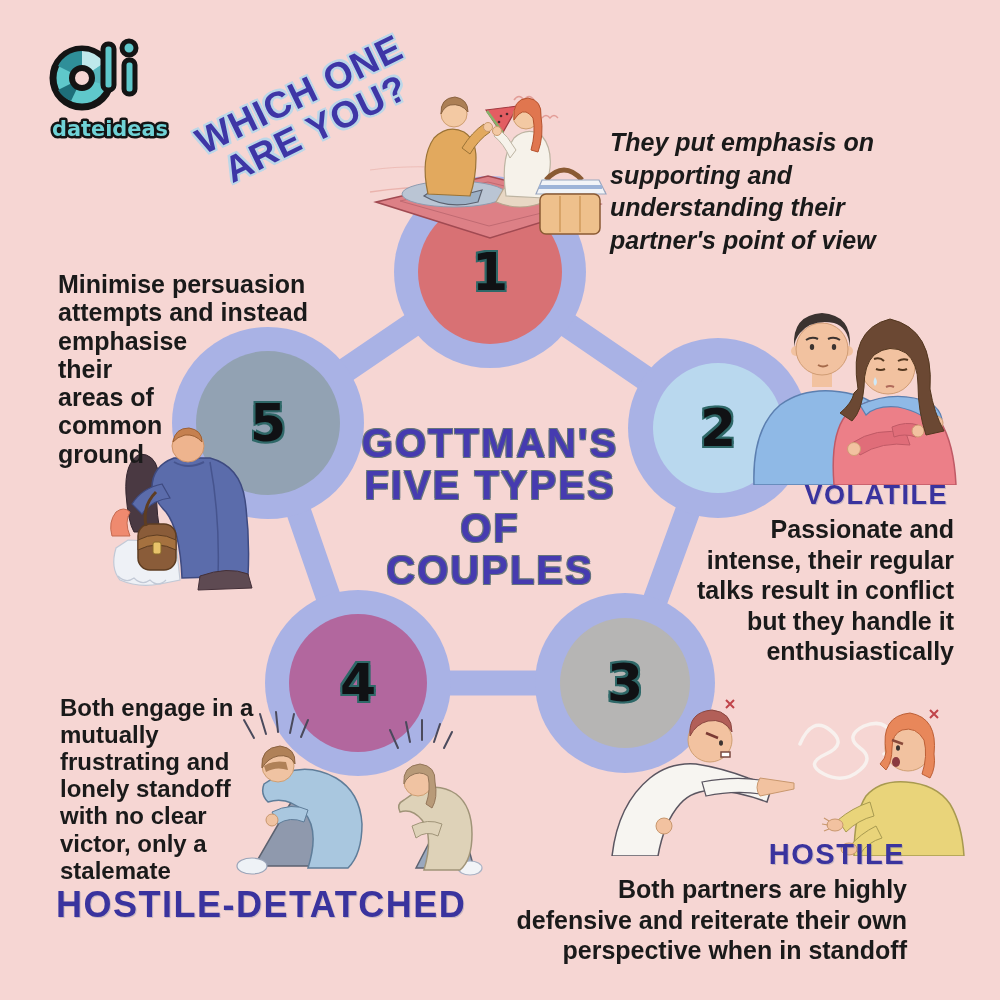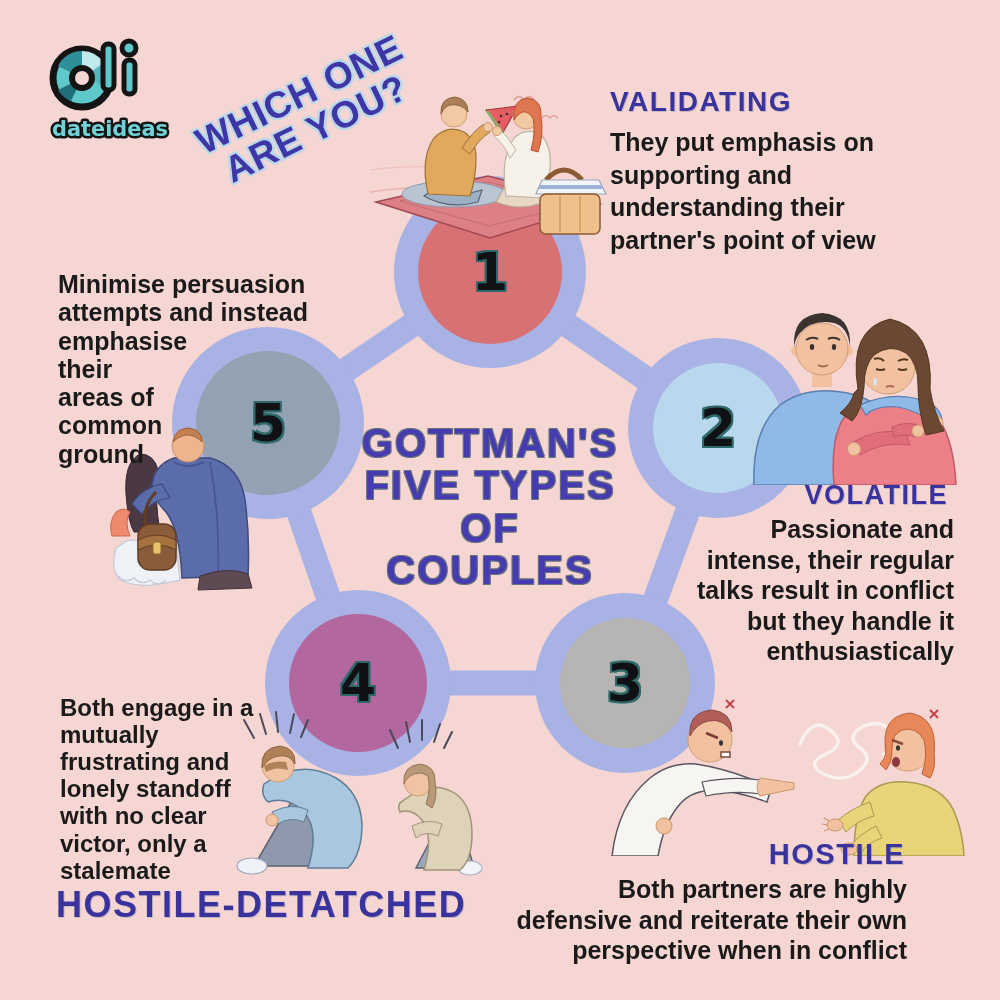--- a/index.html
+++ b/index.html
@@ -77,37 +77,36 @@
       <path d="M36,42 L62,50 A27,27 0 0 0 58,27 Z" fill="#57b6bd"></path>
       <path d="M36,42 L12,54 A27,27 0 0 0 25,65 Z" fill="#1e6f7a"></path>
       <circle cx="36" cy="42" r="10" fill="#f6d6d3" stroke="#141414" stroke-width="6"></circle>
       <rect x="57" y="8" width="11" height="46" rx="5" fill="#5fc8cb" stroke="#141414" stroke-width="5"></rect>
       <rect x="78" y="24" width="11" height="34" rx="5" fill="#5fc8cb" stroke="#141414" stroke-width="5"></rect>
       <circle cx="83" cy="12" r="7" fill="#5fc8cb" stroke="#141414" stroke-width="5"></circle>
     </g>
     <text x="64" y="100" text-anchor="middle" textLength="116" lengthAdjust="spacingAndGlyphs" font-family="DejaVu Sans" font-size="21" font-weight="bold" fill="#6fd2d6" stroke="#141414" stroke-width="5" paint-order="stroke" stroke-linejoin="round">dateideas</text>
   </svg>
 
-  <div class="heading" style="left:610px;top:86px;font-size:28px;">VALIDATING</div>
-  <div class="desc" style="left:610px;top:126px;line-height:1.3;">They put emphasis on
+  <div class="desc" style="left:610px;top:126px;line-height:1.3;font-style:italic;">They put emphasis on
 supporting and
 understanding their
 partner's point of view</div>
 
   <div class="heading right" style="right:52px;top:480px;font-size:27px;">VOLATILE</div>
   <div class="desc right" style="right:46px;top:514px;line-height:1.22;">Passionate and
 intense, their regular
 talks result in conflict
 but they handle it
 enthusiastically</div>
 
   <div class="heading right" style="right:95px;top:838px;font-size:29px;">HOSTILE</div>
   <div class="desc right" style="right:93px;top:874px;line-height:1.22;">Both partners are highly
 defensive and reiterate their own
-perspective when in conflict</div>
+perspective when in standoff</div>
 
   <div class="desc" style="left:60px;top:694px;font-size:24px;line-height:1.13;">Both engage in a
 mutually
 frustrating and
 lonely standoff
 with no clear
 victor, only a
 stalemate</div>
   <div class="heading" style="left:56px;top:884px;font-size:36px;">HOSTILE-DETATCHED</div>
 

